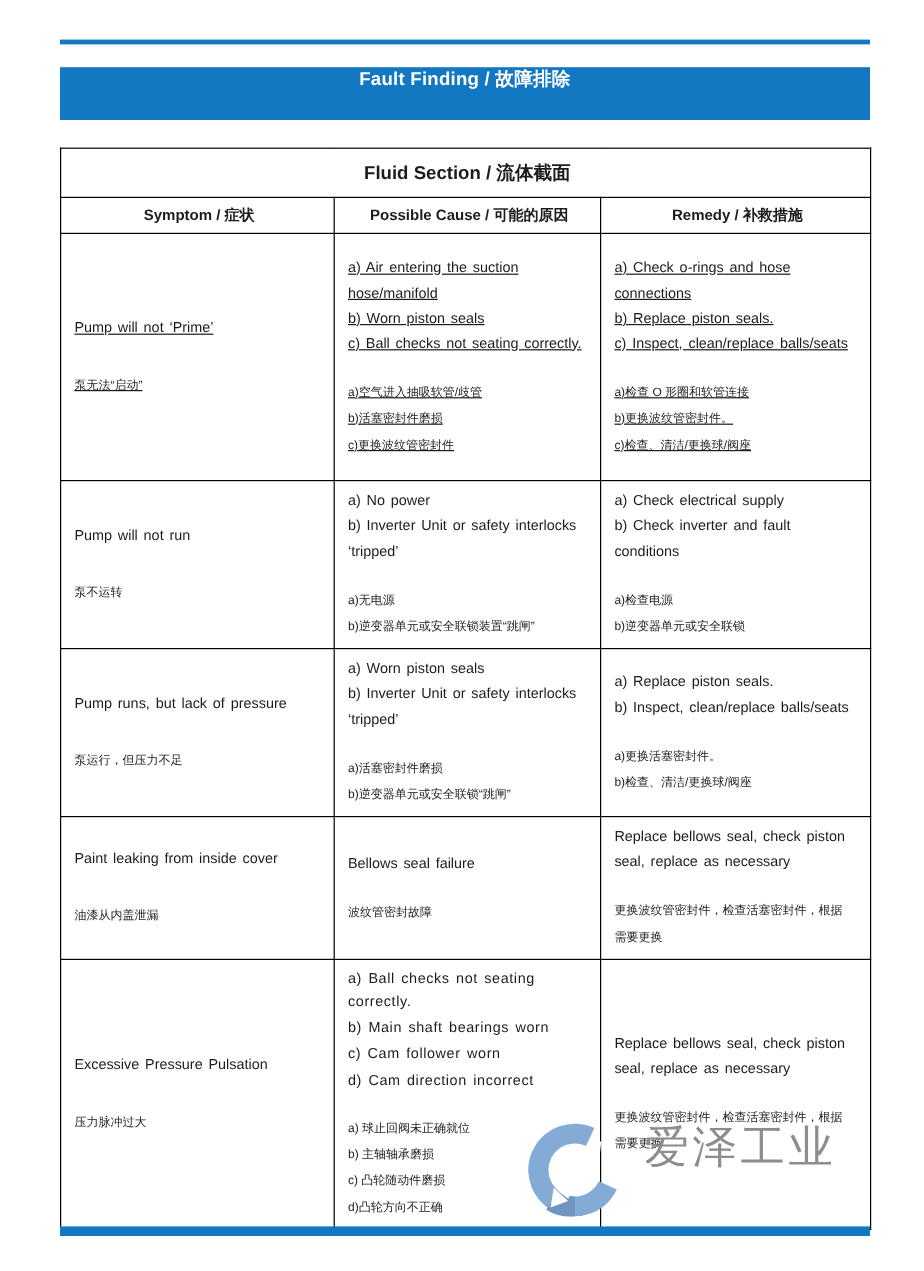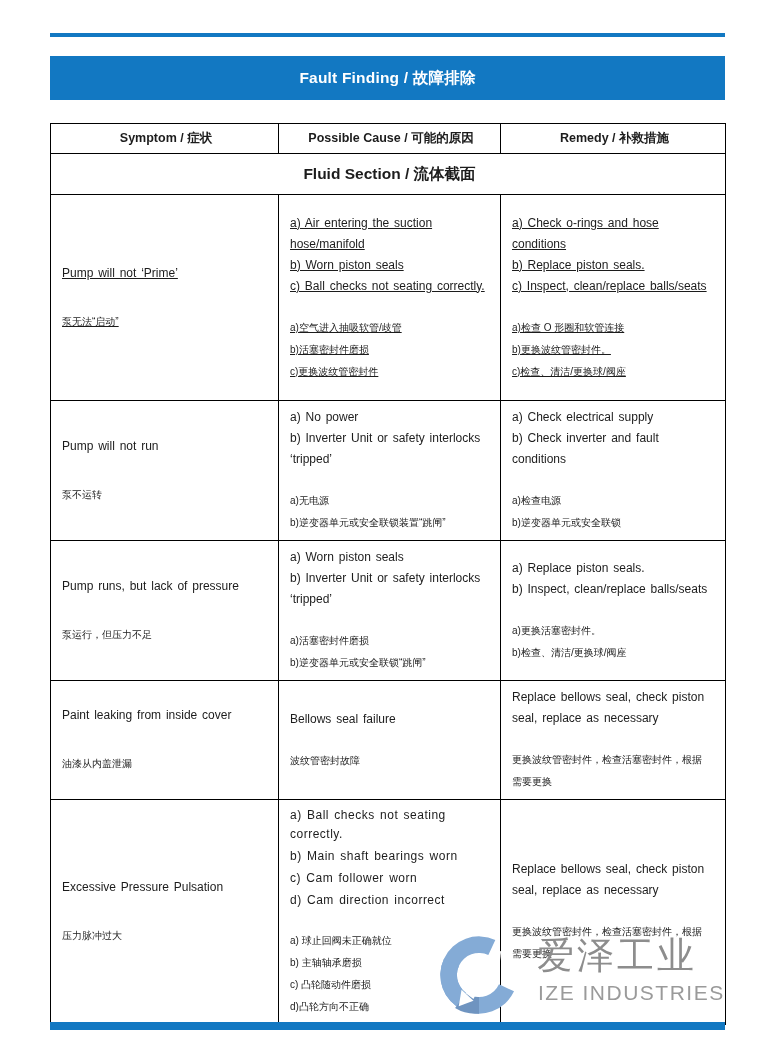--- a/index.html
+++ b/index.html
@@ -13,21 +13,21 @@
   }
   .page { position:absolute; inset:0; width:770px; height:1059px; background:#fff; }
 
   .top-rule {
     position:absolute; left:50px; top:33px; width:675px; height:4px;
     background:#1278c2;
   }
   .banner {
     position:absolute; left:50px; top:56px; width:675px; height:44px;
     background:#1278c2;
-    display:flex; align-items:center; justify-content:center;
+    display:flex; align-items:flex-start; justify-content:center;
   }
   .banner-title {
     color:#ffffff; font-weight:bold; font-size:15.5px; letter-spacing:0.2px;
   }
 
   .fault-table {
     position:absolute; left:50px; top:123px; width:675px;
     border-collapse:collapse; table-layout:fixed;
   }
   .fault-table th, .fault-table td {
@@ -96,27 +96,27 @@
   </div>
 
   <table class="fault-table">
     <colgroup>
       <col style="width:228px">
         <col style="width:222px">
         <col style="width:225px">
     </colgroup>
     <thead>
       <tr>
+        <th class="table-title-cell" colspan="3">Fluid Section / 流体截面</th>
+      </tr>
+      <tr>
         <th class="col-head">Symptom / 症状</th>
         <th class="col-head">Possible Cause / 可能的原因</th>
         <th class="col-head">Remedy / 补救措施</th>
       </tr>
-      <tr>
-        <th class="table-title-cell" colspan="3">Fluid Section / 流体截面</th>
-      </tr>
     </thead>
     <tbody>
       <tr class="r1">
         <td>
           <p>Pump will not ‘Prime’</p>
           <div class="gap-lg"></div>
           <div class="zh-list">
               <p>泵无法“启动”</p>
             </div>
         </td>
@@ -128,21 +128,21 @@
             </div>
           <div class="gap"></div>
           <div class="zh-list">
               <p>a)空气进入抽吸软管/歧管</p>
               <p>b)活塞密封件磨损</p>
               <p>c)更换波纹管密封件</p>
             </div>
         </td>
         <td>
           <div class="en-list">
-              <p>a) Check o-rings and hose conditions</p>
+              <p>a) Check o-rings and hose connections</p>
               <p>b) Replace piston seals.</p>
               <p>c) Inspect, clean/replace balls/seats</p>
             </div>
           <div class="gap"></div>
           <div class="zh-list">
               <p>a)检查 O 形圈和软管连接</p>
               <p>b)更换波纹管密封件。</p>
               <p>c)检查、清洁/更换球/阀座</p>
             </div>
         </td>
@@ -277,18 +277,17 @@
       <g fill="none">
         <path d="M50 8 A42 42 0 1 0 92 50 L74 50 A24 24 0 1 1 50 26 Z" fill="#84abd6" transform="rotate(25 50 50)"></path>
         <path d="M50 8 A42 42 0 0 1 92 50 L74 50 A24 24 0 0 0 50 26 Z" fill="#84abd6" transform="rotate(205 50 50)"></path>
         <path d="M24 86 A42 42 0 0 0 50 92 L50 74 A24 24 0 0 1 36 70 Z" fill="#6f94c0"></path>
         <path d="M36 70 L30 44 L44 52 L56 30 L72 40 L66 64 L54 56 L44 76 Z" fill="#ffffff"></path>
         <path d="M56 30 L74 24 L72 42 Z" fill="#ffffff"></path>
         <path d="M44 78 L28 84 L31 66 Z" fill="#ffffff"></path>
       </g>
     </svg>
     <div class="wm-cn">爱泽工业</div>
-    <div class="wm-en">IZE INDUSTRIES</div>
   </div>
 
   <div class="bottom-rule"></div>
 
 </div>
 
 </body></html>

